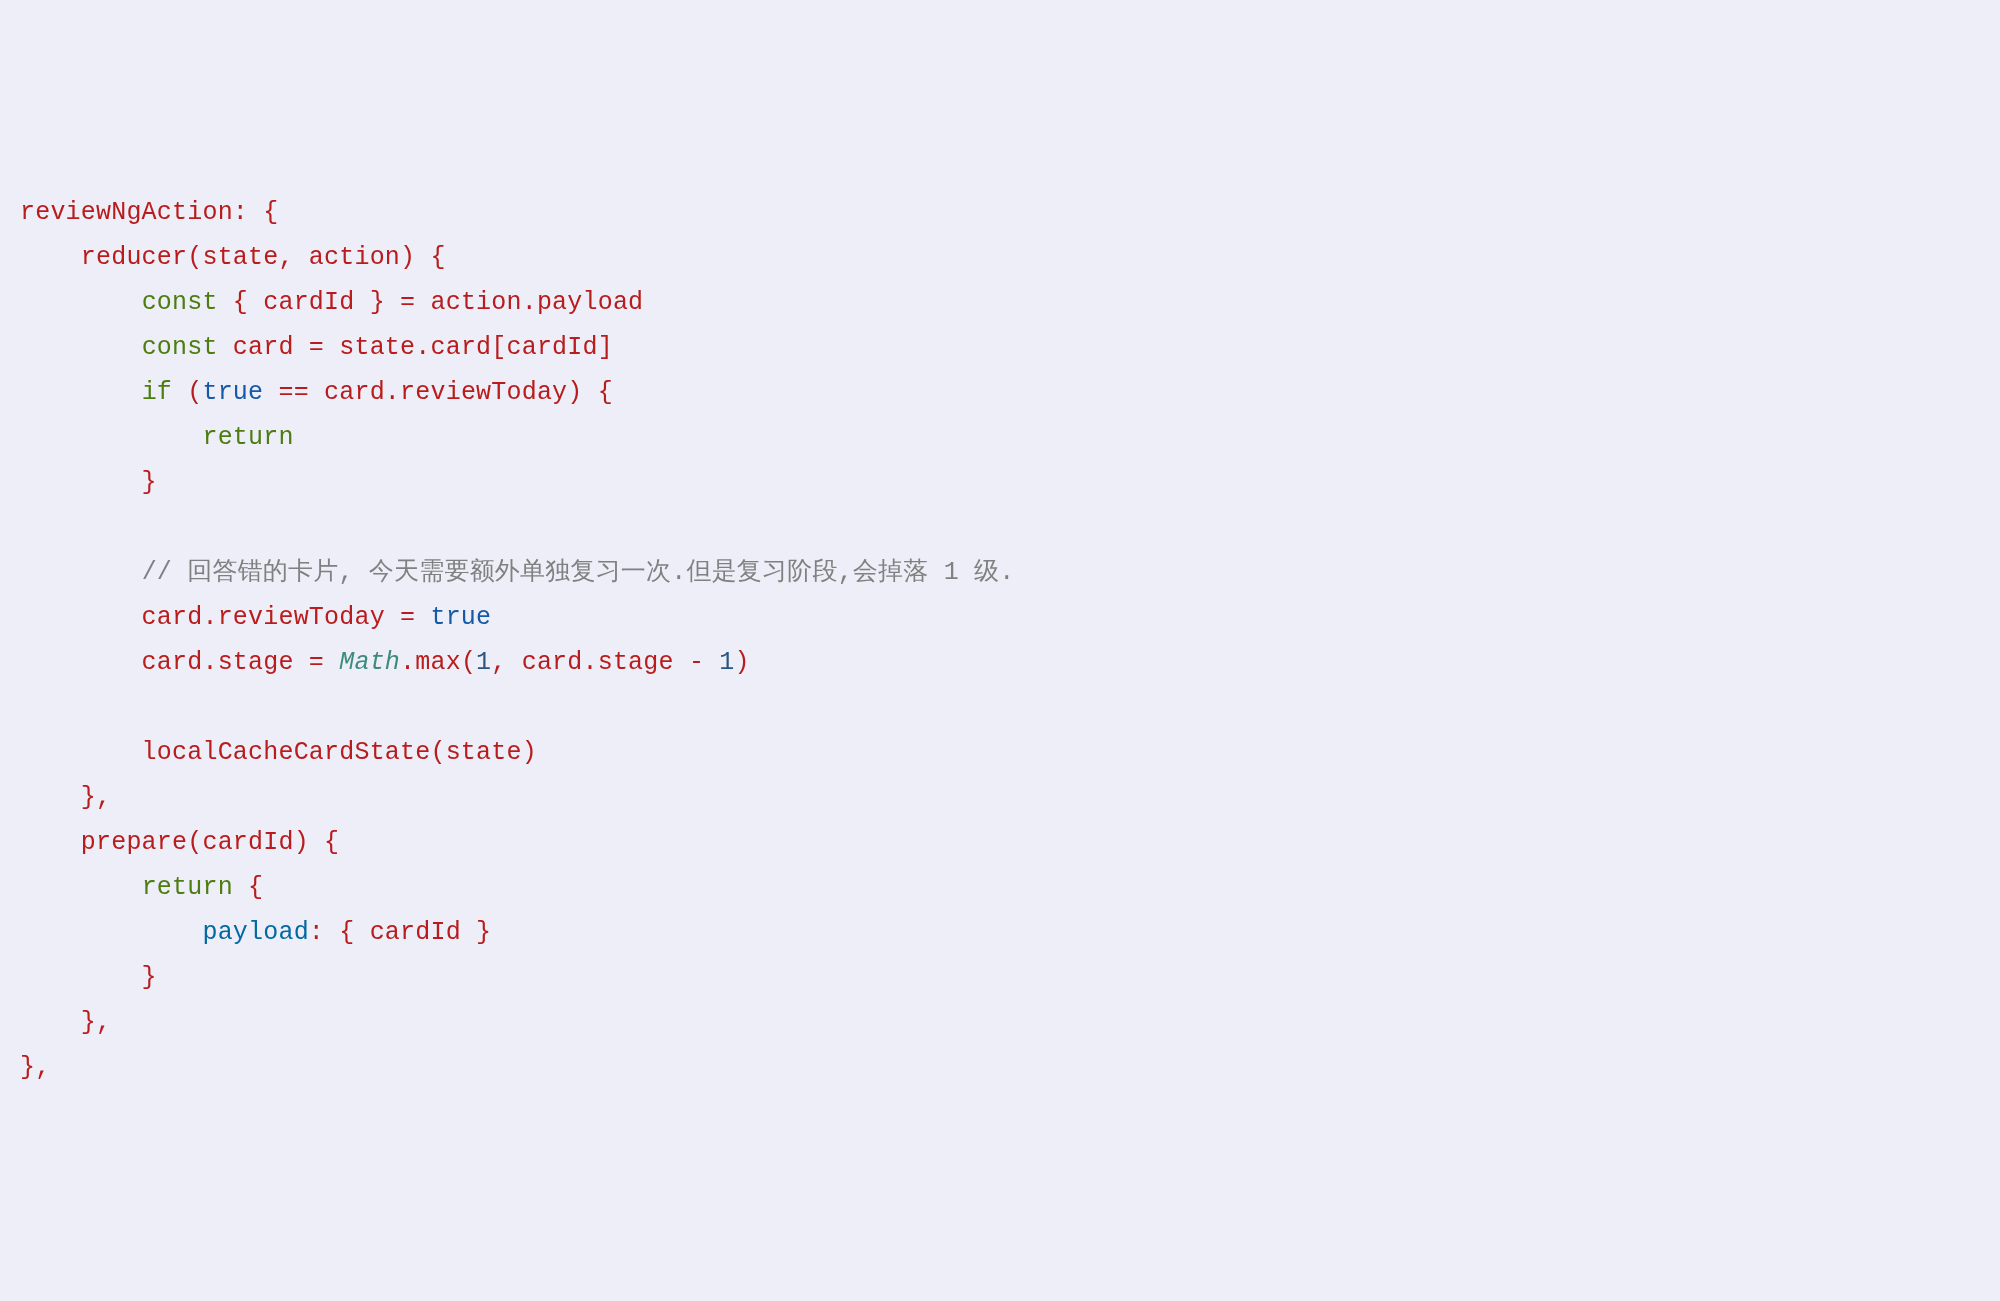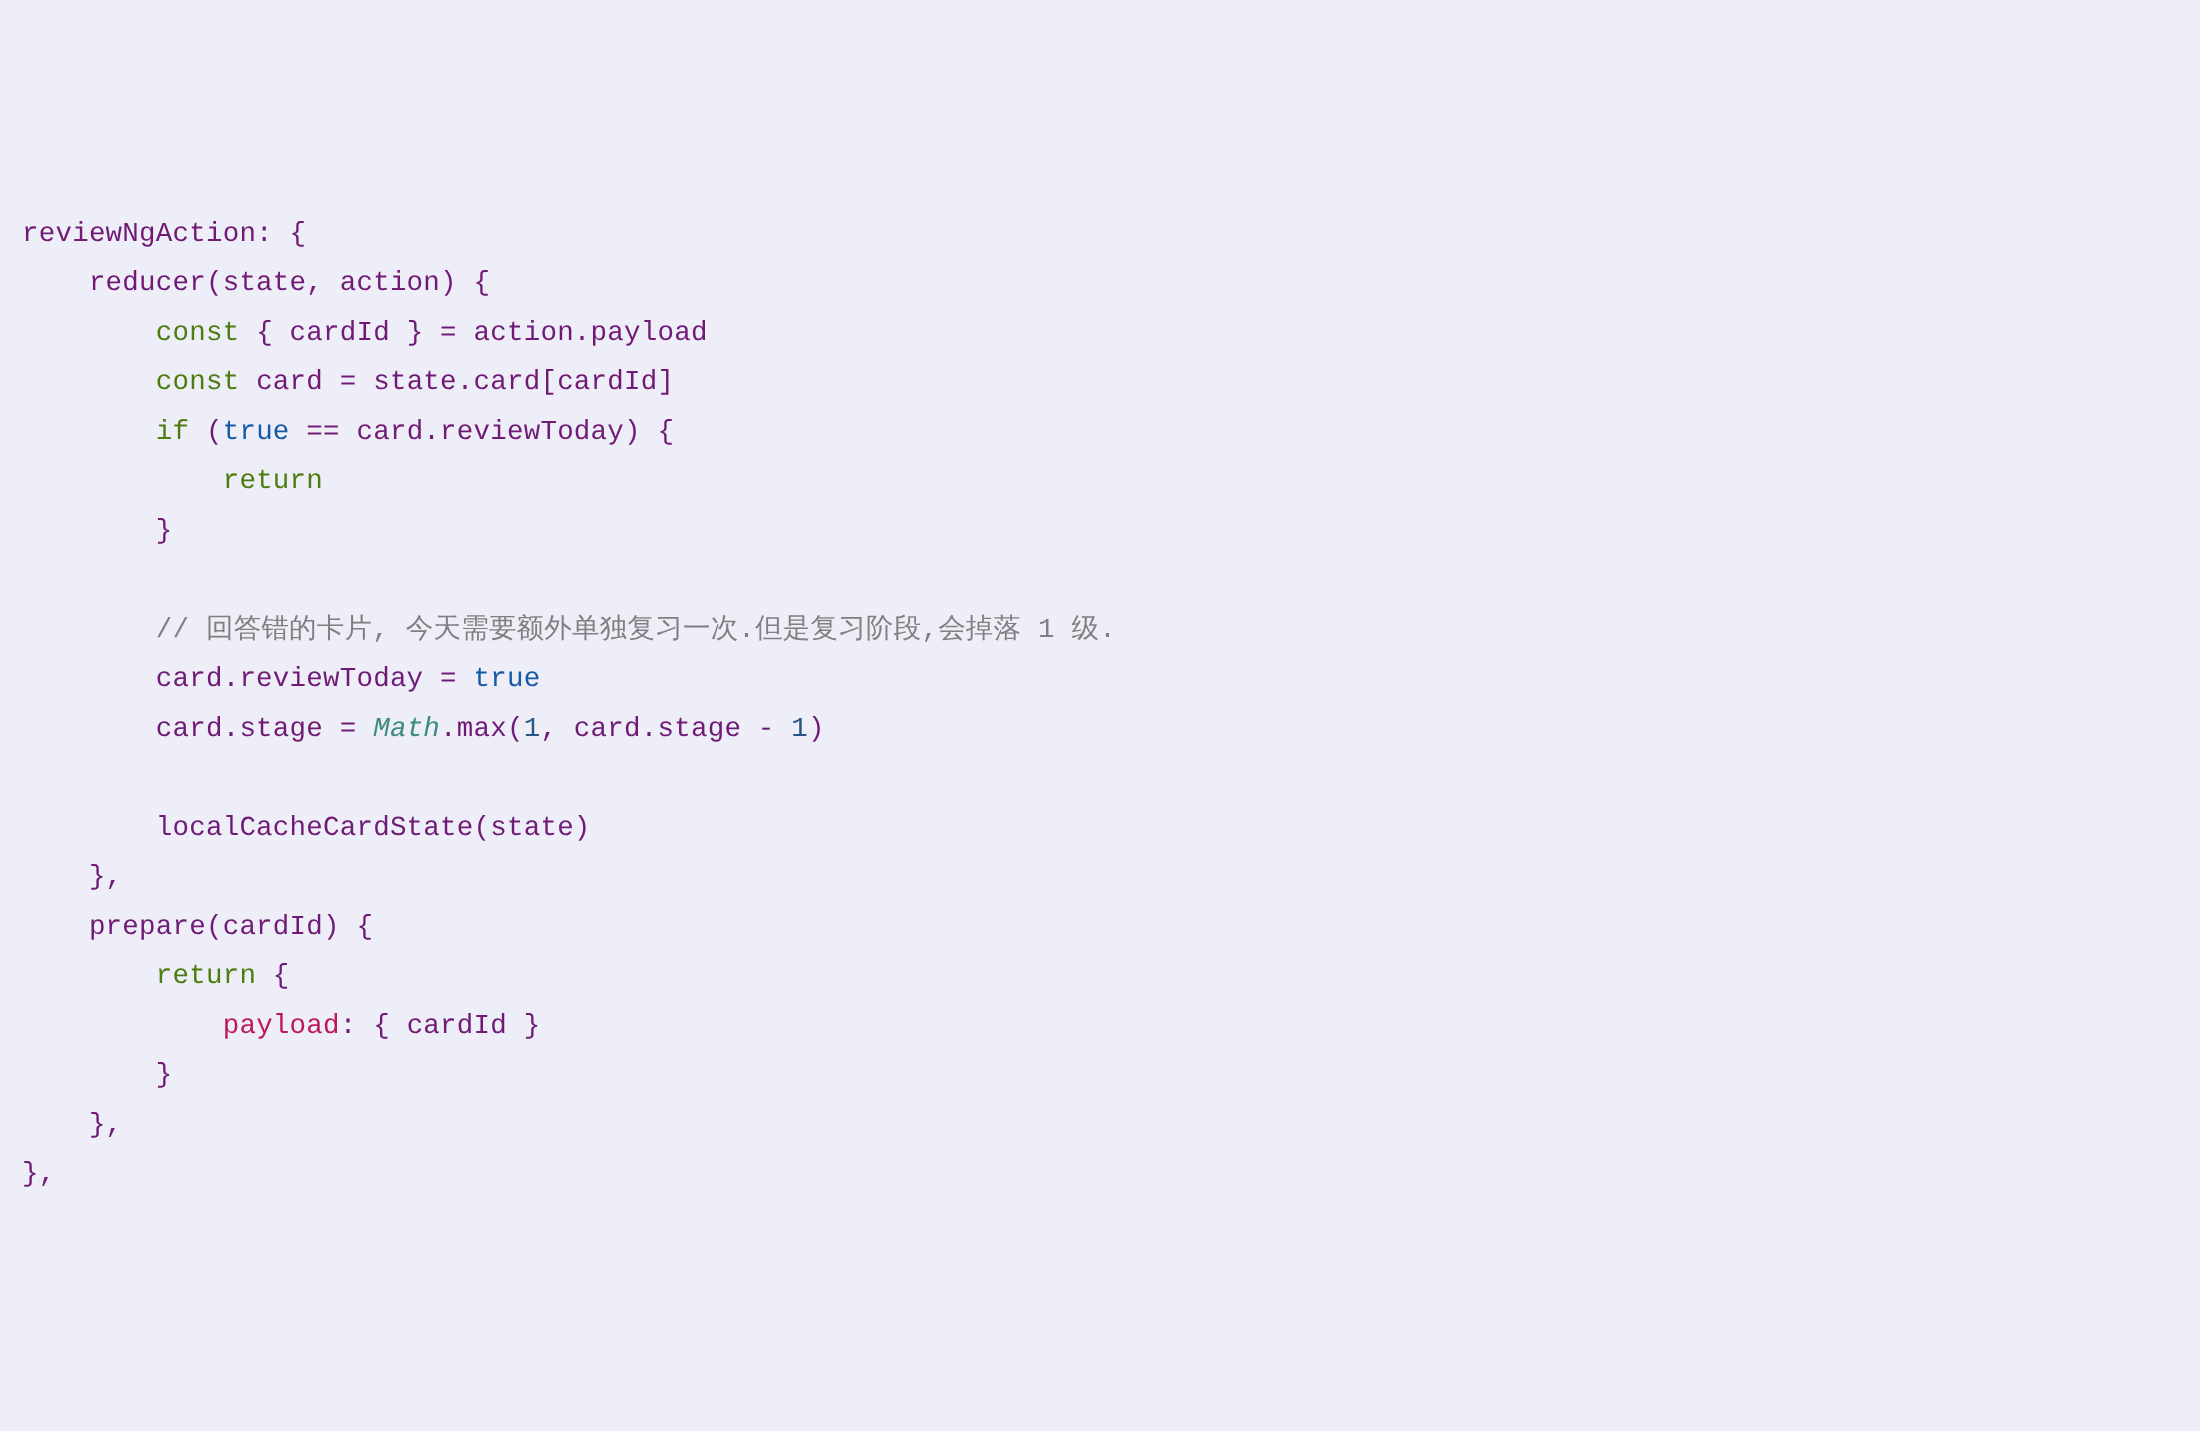--- a/index.html
+++ b/index.html
@@ -13,23 +13,23 @@
       white-space: pre;
       letter-spacing: 0.2px;
     }
     .line {
       display: block;
     }
     .kw { color: #4d7c0f; } 
     .bool { color: #1659a6; font-family: Liberation Mono, monospace; } 
     .num { color: #285583; } 
     .class { color: #3d8b7f; font-style: italic; } 
-    .prop2 { color: #be185d; }
+    .prop2 { color: #0369a1; }
     .comment { color: #808080; }
-    .plain { color: #701a75; }
+    .plain { color: #b91c1c; }
   </style>
 </head>
 <body>
 
 
 
 <div><span class="line"><span class="plain">reviewNgAction: {</span></span><span class="line"><span class="plain">    reducer(state, action) {</span></span><span class="line"><span class="plain">        </span><span class="kw">const</span><span class="plain"> { cardId } = action.payload</span></span><span class="line"><span class="plain">        </span><span class="kw">const</span><span class="plain"> card = state.card[cardId]</span></span><span class="line"><span class="plain">        </span><span class="kw">if</span><span class="plain"> (</span><span class="bool">true</span><span class="plain"> == card.reviewToday) {</span></span><span class="line"><span class="plain">            </span><span class="kw">return</span></span><span class="line"><span class="plain">        }</span></span><span class="line"><span class="plain"> </span></span><span class="line"><span class="plain">        </span><span class="comment">// 回答错的卡片, 今天需要额外单独复习一次.但是复习阶段,会掉落 1 级.</span></span><span class="line"><span class="plain">        card.reviewToday = </span><span class="bool">true</span></span><span class="line"><span class="plain">        card.stage = </span><span class="class">Math</span><span class="plain">.max(</span><span class="num">1</span><span class="plain">, card.stage - </span><span class="num">1</span><span class="plain">)</span></span><span class="line"><span class="plain"> </span></span><span class="line"><span class="plain">        localCacheCardState(state)</span></span><span class="line"><span class="plain">    },</span></span><span class="line"><span class="plain">    prepare(cardId) {</span></span><span class="line"><span class="plain">        </span><span class="kw">return</span><span class="plain"> {</span></span><span class="line"><span class="plain">            </span><span class="prop2">payload</span><span class="plain">: { cardId }</span></span><span class="line"><span class="plain">        }</span></span><span class="line"><span class="plain">    },</span></span><span class="line"><span class="plain">},</span></span></div>
 
 
 

